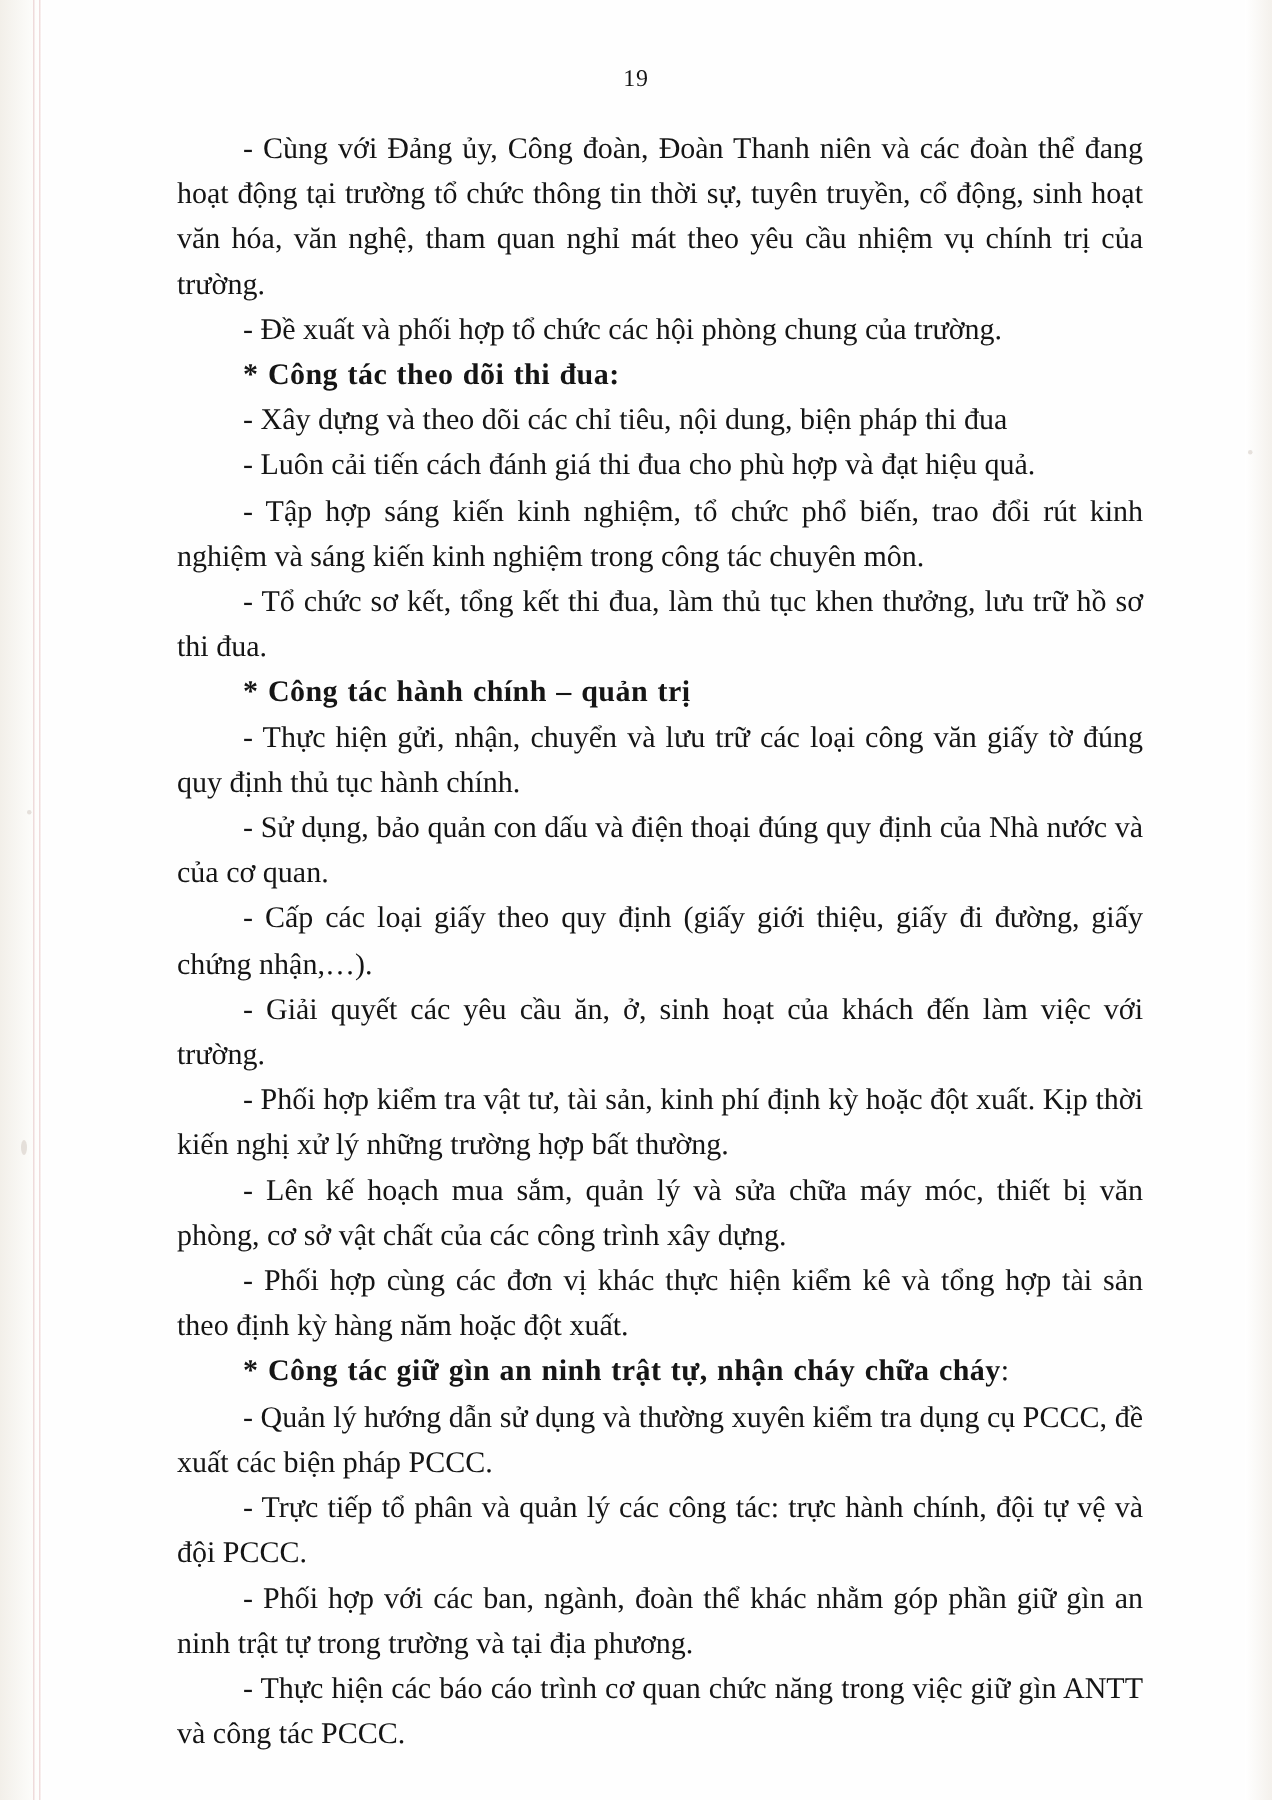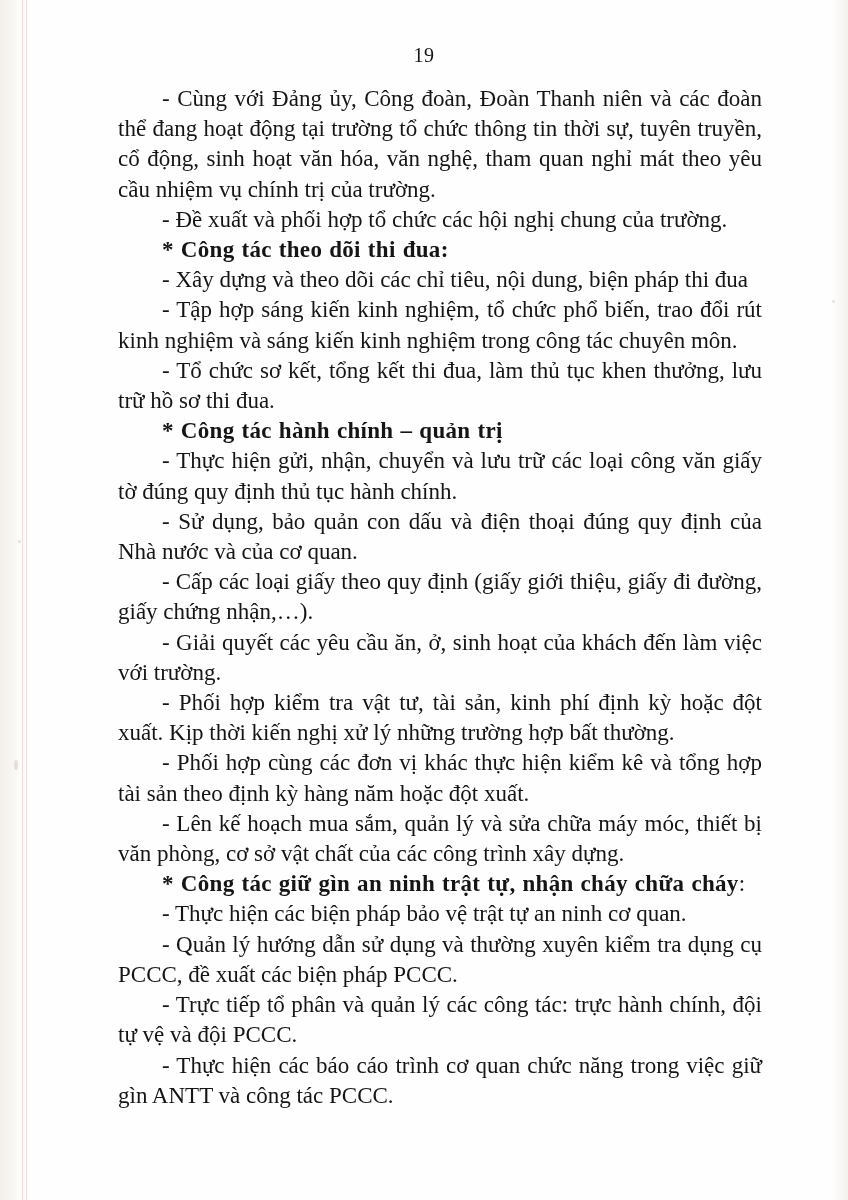--- a/index.html
+++ b/index.html
@@ -53,30 +53,30 @@
     opacity: .5;
     pointer-events: none;
   }
 
   .page-number {
     position: absolute;
     top: 44px;
     left: 0;
     right: 0;
     text-align: center;
-    font-size: 20px;
+    font-size: 16px;
     letter-spacing: .5px;
   }
 
   .content {
     position: absolute;
     left: 118px;
     right: 86px;
     top: 84px;
-    font-size: 23px;
+    font-size: 20px;
     line-height: 30.2px;
     text-align: justify;
     text-justify: inter-word;
   }
 
   p.para {
     margin: 0;
     text-indent: 44px;
     white-space: normal;
   }
@@ -102,33 +102,34 @@
   <div class="scan-rule r1"></div>
   <div class="scan-rule r2"></div>
   <div class="scan-speck" style="left:18px; top:540px; width:3px; height:3px;"></div>
   <div class="scan-speck" style="left:14px; top:760px; width:4px; height:10px;"></div>
   <div class="scan-speck" style="left:832px; top:300px; width:3px; height:3px;"></div>
 
   <div class="page-number">19</div>
 
   <div class="content">
     <p class="para">- Cùng với Đảng ủy, Công đoàn, Đoàn Thanh niên và các đoàn thể đang hoạt động tại trường tổ chức thông tin thời sự, tuyên truyền, cổ động, sinh hoạt văn hóa, văn nghệ, tham quan nghỉ mát theo yêu cầu nhiệm vụ chính trị của trường.</p>
-    <p class="para">- Đề xuất và phối hợp tổ chức các hội nghị chung của trường.</p>
+    <p class="para">- Đề xuất và phối hợp tổ chức các hội phòng chung của trường.</p>
     <p class="para heading">* Công tác theo dõi thi đua:</p>
     <p class="para">- Xây dựng và theo dõi các chỉ tiêu, nội dung, biện pháp thi đua</p>
+    <p class="para">- Luôn cải tiến cách đánh giá thi đua cho phù hợp và đạt hiệu quả.</p>
     <p class="para">- Tập hợp sáng kiến kinh nghiệm, tổ chức phổ biến, trao đổi rút kinh nghiệm và sáng kiến kinh nghiệm trong công tác chuyên môn.</p>
     <p class="para">- Tổ chức sơ kết, tổng kết thi đua, làm thủ tục khen thưởng, lưu trữ hồ sơ thi đua.</p>
     <p class="para heading">* Công tác hành chính – quản trị</p>
     <p class="para">- Thực hiện gửi, nhận, chuyển và lưu trữ các loại công văn giấy tờ đúng quy định thủ tục hành chính.</p>
     <p class="para">- Sử dụng, bảo quản con dấu và điện thoại đúng quy định của Nhà nước và của cơ quan.</p>
     <p class="para">- Cấp các loại giấy theo quy định (giấy giới thiệu, giấy đi đường, giấy chứng nhận,…).</p>
     <p class="para">- Giải quyết các yêu cầu ăn, ở, sinh hoạt của khách đến làm việc với trường.</p>
     <p class="para">- Phối hợp kiểm tra vật tư, tài sản, kinh phí định kỳ hoặc đột xuất. Kịp thời kiến nghị xử lý những trường hợp bất thường.</p>
+    <p class="para">- Lên kế hoạch mua sắm, quản lý và sửa chữa máy móc, thiết bị văn phòng, cơ sở vật chất của các công trình xây dựng.</p>
     <p class="para">- Phối hợp cùng các đơn vị khác thực hiện kiểm kê và tổng hợp tài sản theo định kỳ hàng năm hoặc đột xuất.</p>
-    <p class="para">- Lên kế hoạch mua sắm, quản lý và sửa chữa máy móc, thiết bị văn phòng, cơ sở vật chất của các công trình xây dựng.</p>
     <p class="para heading"><span>* Công tác giữ gìn an ninh trật tự, nhận cháy chữa cháy</span><span class="tail">:</span></p>
-    <p class="para">- Thực hiện các biện pháp bảo vệ trật tự an ninh cơ quan.</p>
     <p class="para">- Quản lý hướng dẫn sử dụng và thường xuyên kiểm tra dụng cụ PCCC, đề xuất các biện pháp PCCC.</p>
     <p class="para">- Trực tiếp tổ phân và quản lý các công tác: trực hành chính, đội tự vệ và đội PCCC.</p>
+    <p class="para">- Phối hợp với các ban, ngành, đoàn thể khác nhằm góp phần giữ gìn an ninh trật tự trong trường và tại địa phương.</p>
     <p class="para">- Thực hiện các báo cáo trình cơ quan chức năng trong việc giữ gìn ANTT và công tác PCCC.</p>
 
   </div>
 </div>
 
 </body></html>

